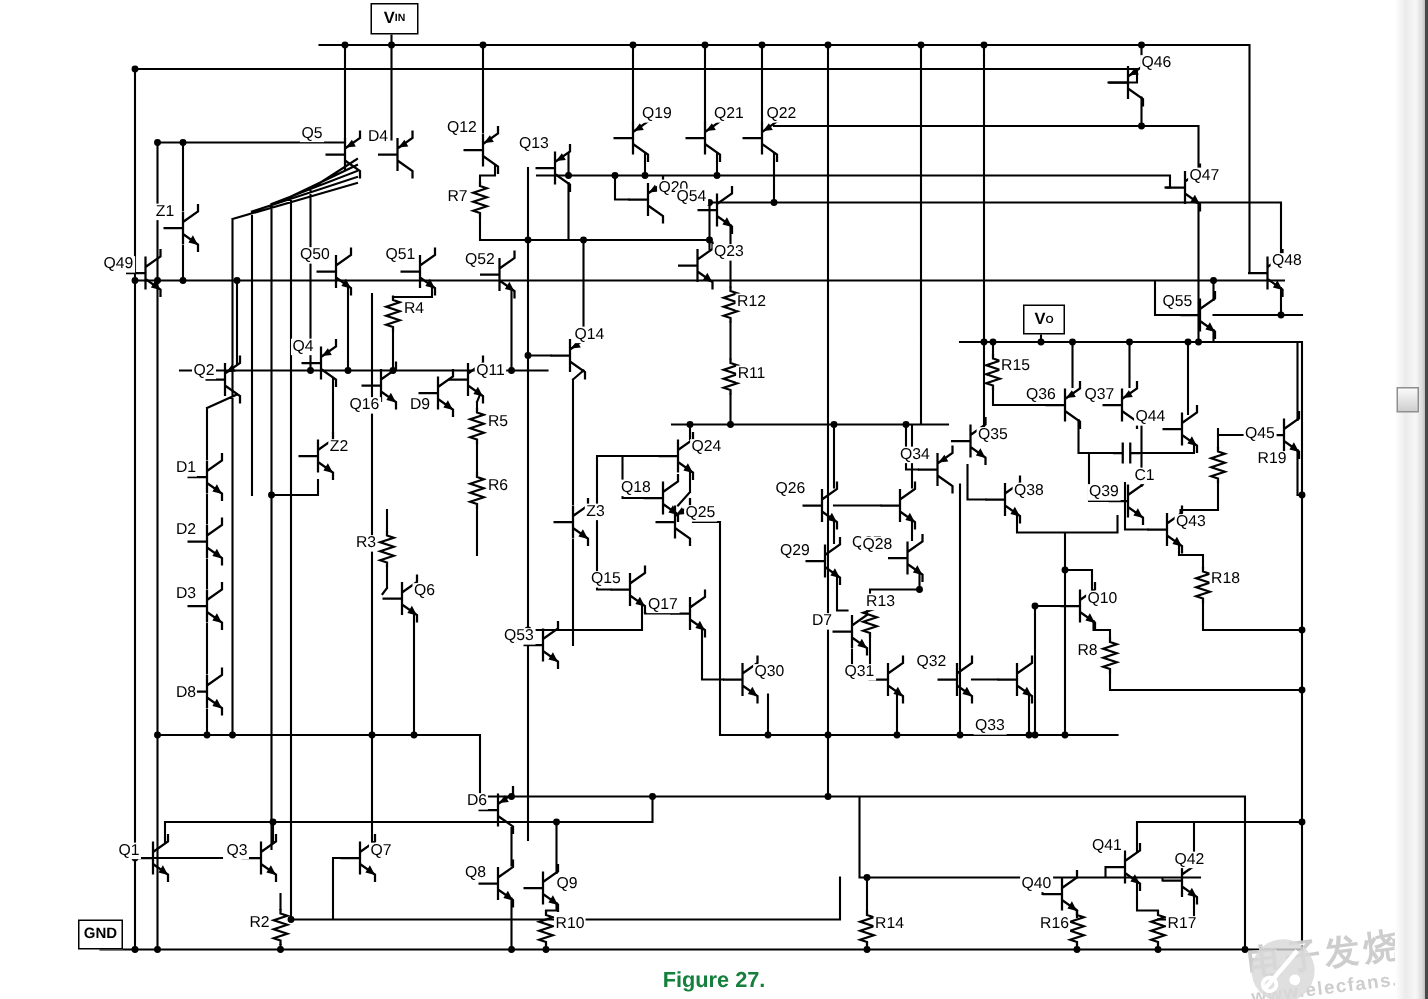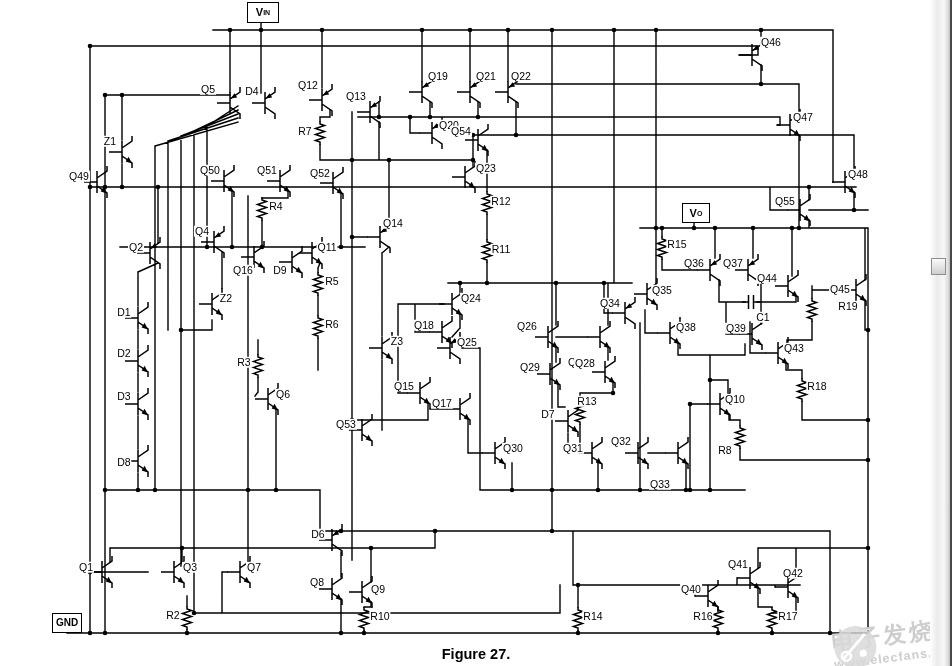--- a/index.html
+++ b/index.html
@@ -11,21 +11,21 @@
   .symset{stroke:#000;stroke-width:1.5;fill:none;}
   .arw{fill:#000;stroke:none;}
   .labels{position:absolute;left:0;top:0;width:952px;height:666px;pointer-events:none;}
   .clabel{position:absolute;transform:translate(-50%,-50%);font-size:10.5px;color:#000;
           white-space:nowrap;background:#fff;padding:0 1px;line-height:1;}
   .tbox{position:absolute;border:1.7px solid #000;background:#fff;display:flex;
         align-items:center;justify-content:center;font-weight:bold;font-size:11px;
         line-height:1;color:#000;}
   .tbox sub{font-size:7px;font-weight:bold;}
   .caption{position:absolute;left:0;top:646px;width:952px;text-align:center;
-           font-weight:bold;font-size:14.5px;color:#000000;}
+           font-weight:bold;font-size:14.5px;color:#15803d;}
   .edge{position:absolute;top:0;right:0;width:20px;height:666px;
         background:linear-gradient(90deg,#ffffff 0%,#ebebeb 35%,#f7f7f7 70%,#d9d9d9 92%,#bdbdbd 100%);
         border-right:2px solid #474747;}
   .edge-handle{position:absolute;top:258px;right:4px;width:13px;height:15px;
         background:linear-gradient(#fafafa,#cfcfcf);border:1px solid #8f8f8f;}
   .wm{position:absolute;right:-10px;bottom:2px;display:flex;align-items:center;gap:6px;
       transform:rotate(-7deg);color:#cbcbcb;text-shadow:1px 1px 0 #ffffff;opacity:.95;}
   .wm-cn{font-size:23px;font-weight:bold;letter-spacing:3px;}
   .wm-url{font-size:12.5px;font-weight:bold;letter-spacing:1px;}
 </style>
@@ -291,23 +291,23 @@
       <span class="clabel" style="left: 767px; top: 278px;">Q44</span>
       <span class="clabel" style="left: 662px; top: 290px;">Q35</span>
       <span class="clabel" style="left: 686px; top: 327px;">Q38</span>
       <span class="clabel" style="left: 736px; top: 328px;">Q39</span>
       <span class="clabel" style="left: 763px; top: 317px;">C1</span>
       <span class="clabel" style="left: 840px; top: 289px;">Q45</span>
       <span class="clabel" style="left: 826px; top: 306px; margin-left: 22px;">R19</span>
       <span class="clabel" style="left: 794px; top: 348px;">Q43</span>
       <span class="clabel" style="left: 817px; top: 386px;">R18</span>
       <span class="clabel" style="left: 735px; top: 399px;">Q10</span>
-      <span class="clabel" style="left: 725px; top: 434px; margin-top: 16px;">R8</span>
+      <span class="clabel" style="left: 725px; top: 434px;">R8</span>
       <span class="clabel" style="left: 86px; top: 567px;">Q1</span>
-      <span class="clabel" style="left: 158px; top: 567px; margin-left: 32px;">Q3</span>
+      <span class="clabel" style="left: 158px; top: 567px;">Q3</span>
       <span class="clabel" style="left: 254px; top: 567px;">Q7</span>
       <span class="clabel" style="left: 173px; top: 615px;">R2</span>
       <span class="clabel" style="left: 318px; top: 534px;">D6</span>
       <span class="clabel" style="left: 317px; top: 582px;">Q8</span>
       <span class="clabel" style="left: 378px; top: 589px;">Q9</span>
       <span class="clabel" style="left: 380px; top: 616px;">R10</span>
       <span class="clabel" style="left: 593px; top: 616px;">R14</span>
       <span class="clabel" style="left: 691px; top: 589px;">Q40</span>
       <span class="clabel" style="left: 738px; top: 564px;">Q41</span>
       <span class="clabel" style="left: 793px; top: 573px;">Q42</span>

